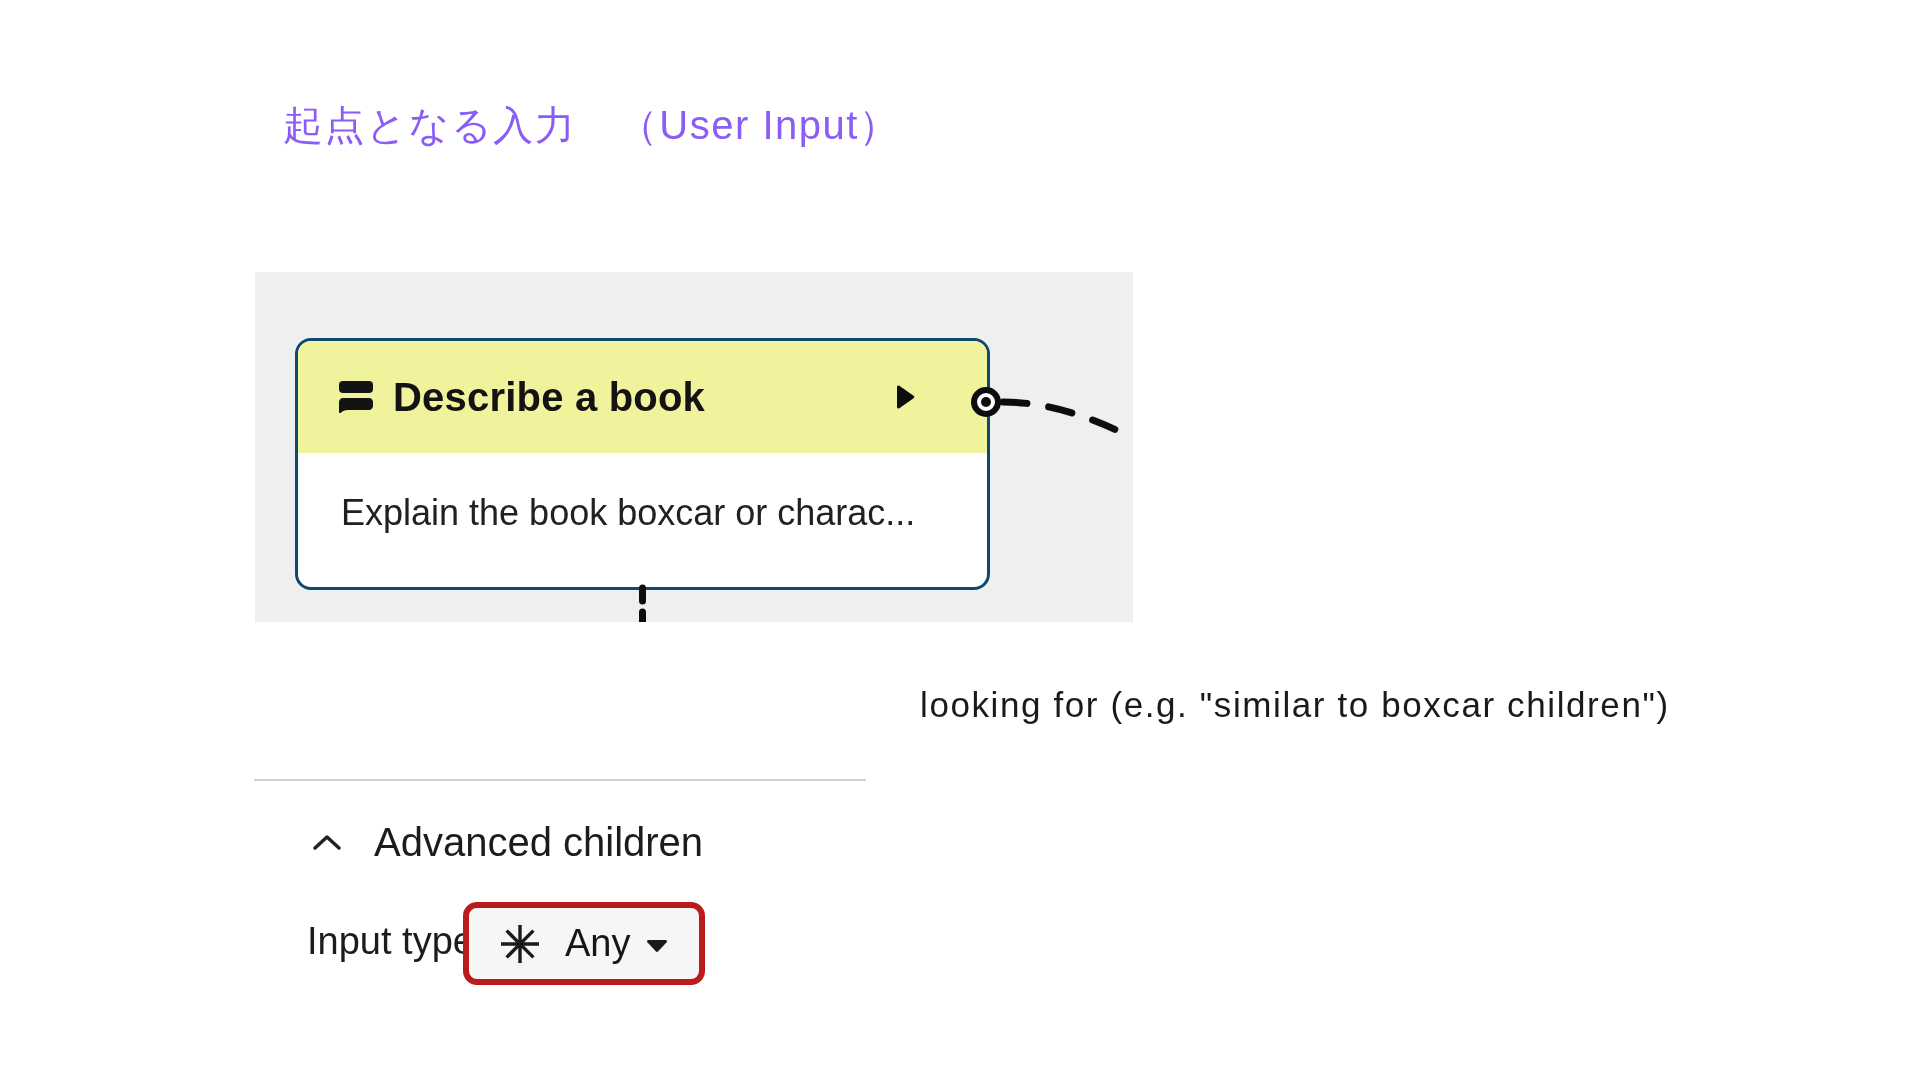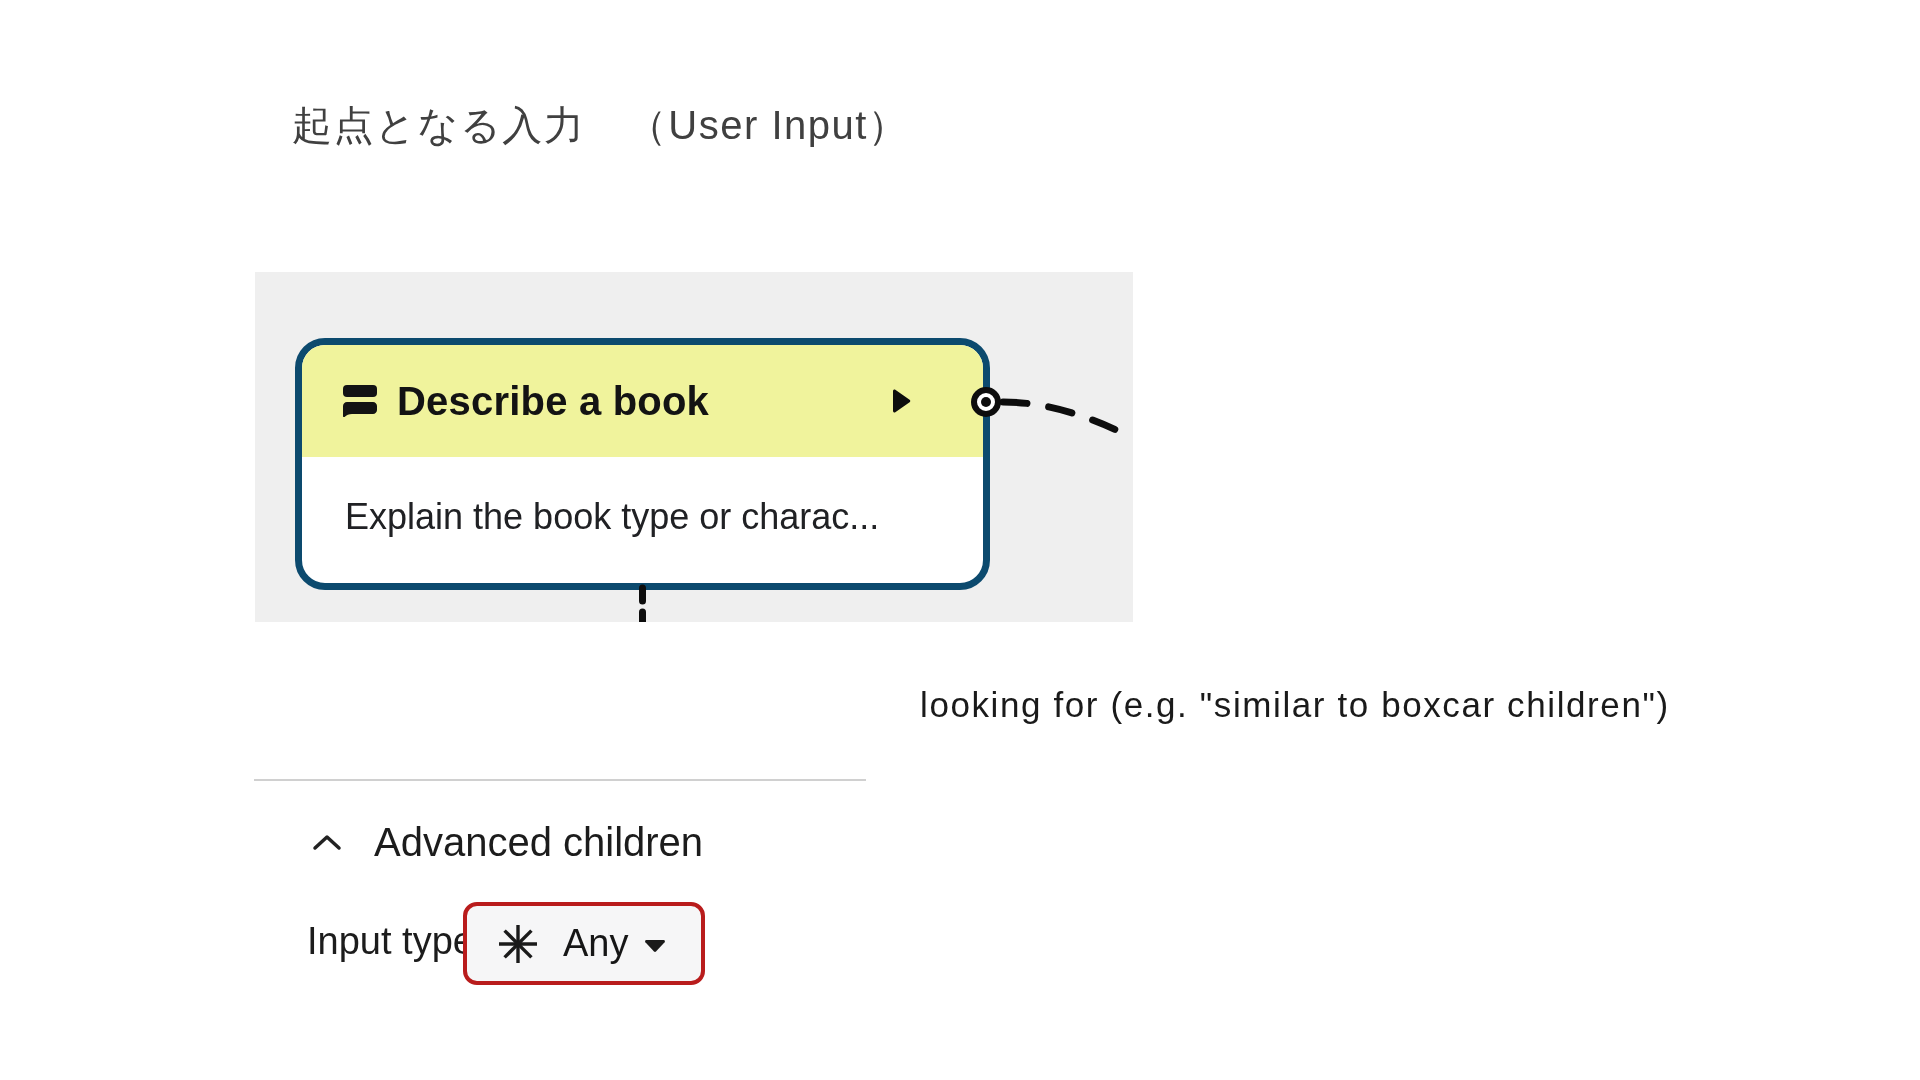--- a/index.html
+++ b/index.html
@@ -1,28 +1,28 @@
 <!DOCTYPE html>
 <html><head>
 <meta charset="utf-8">
 <style>
   html,body{margin:0;padding:0;background:#ffffff;width:1920px;height:1080px;overflow:hidden;
     font-family:"Liberation Sans", sans-serif; color:#1f1f1f;}
   .abs{position:absolute;}
 
   
-  .page-title{left:292px;top:98px;font-size:40px;font-weight:300;letter-spacing:1.5px;color:#404040;white-space:nowrap;}
+  .page-title{left:283px;top:98px;font-size:40px;font-weight:300;letter-spacing:1.5px;color:#8b5cf6;white-space:nowrap;}
 
   
   .canvas-panel{left:255px;top:272px;width:878px;height:350px;background:#efefef;}
   .canvas-svg{position:absolute;left:0;top:0;pointer-events:none;}
 
   
   .node-card{position:absolute;left:40px;top:66px;width:695px;height:252px;background:#ffffff;
-    border:7px solid #0c4a6e;border-radius:30px;box-sizing:border-box;overflow:hidden;}
+    border:3px solid #0c4a6e;border-radius:16px;box-sizing:border-box;overflow:hidden;}
   .node-header{height:112px;background:#f0f39c;display:flex;align-items:center;padding:0 72px 0 41px;box-sizing:border-box;}
   .node-title{font-size:40px;font-weight:700;letter-spacing:0.2px;color:#131313;margin-left:20px;flex:1;white-space:nowrap;overflow:hidden;}
   .node-body{height:119px;display:flex;align-items:center;padding-left:43px;}
   .node-desc{font-size:36px;font-weight:400;color:#202124;white-space:nowrap;}
 
   
   .port{position:absolute;left:716px;top:115px;width:30px;height:30px;border-radius:50%;
     background:#ffffff;border:6px solid #0d0d0d;box-sizing:border-box;}
   .port-dot{position:absolute;left:50%;top:50%;width:10px;height:10px;margin:-5px 0 0 -5px;border-radius:50%;background:#0d0d0d;}
 
@@ -32,21 +32,21 @@
 
   
   .divider{left:254px;top:779px;width:612px;height:2px;background:#d0d0d0;}
 
   
   .adv-row{left:310px;top:820px;display:flex;align-items:center;cursor:pointer;}
   .adv-label{font-size:40px;font-weight:400;color:#1c1c1c;margin-left:30px;white-space:nowrap;}
 
   
   .input-type-label{left:307px;top:920px;font-size:38px;font-weight:400;color:#1c1c1c;white-space:nowrap;}
-  .dropdown{left:463px;top:902px;width:242px;height:83px;background:#f6f6f7;border:4px solid #b91c1c;
+  .dropdown{left:463px;top:902px;width:242px;height:83px;background:#f6f6f7;border:6px solid #b91c1c;
     border-radius:14px;box-sizing:border-box;display:flex;align-items:center;padding:0 20px 0 30px;cursor:pointer;}
   .dropdown-value{font-size:38px;font-weight:400;color:#161616;margin-left:24px;}
   .dropdown .caret{margin-left:16px;margin-top:4px;}
 
   svg{display:block;}
 </style>
 </head>
 <body>
 
 <div class="abs page-title">起点となる入力　（User Input）</div>
@@ -62,21 +62,21 @@
         </svg>
       </span>
       <span class="node-title">Describe a book</span>
       <span>
         <svg width="19" height="24" viewBox="0 0 19 24">
           <path d="M1 2 C1 0.8 2.3 0.1 3.3 0.7 L17.6 10.7 C18.5 11.3 18.5 12.7 17.6 13.3 L3.3 23.3 C2.3 23.9 1 23.2 1 22 Z" fill="#0d0d0d"></path>
         </svg>
       </span>
     </div>
     <div class="node-body">
-      <span class="node-desc">Explain the book type or charac...</span>
+      <span class="node-desc">Explain the book boxcar or charac...</span>
     </div>
   </div>
 
   <svg class="canvas-svg" width="878" height="350" viewBox="0 0 878 350">
     <path d="M 748 130 C 792 130 834 144 878 166" fill="none" stroke="#0d0d0d" stroke-width="7" stroke-linecap="round" stroke-dasharray="24 22"></path>
     <path d="M 387.5 316 L 387.5 350" fill="none" stroke="#0d0d0d" stroke-width="7" stroke-linecap="round" stroke-dasharray="13 11"></path>
   </svg>
 
   <div class="port">
     <span class="port-dot"></span>

